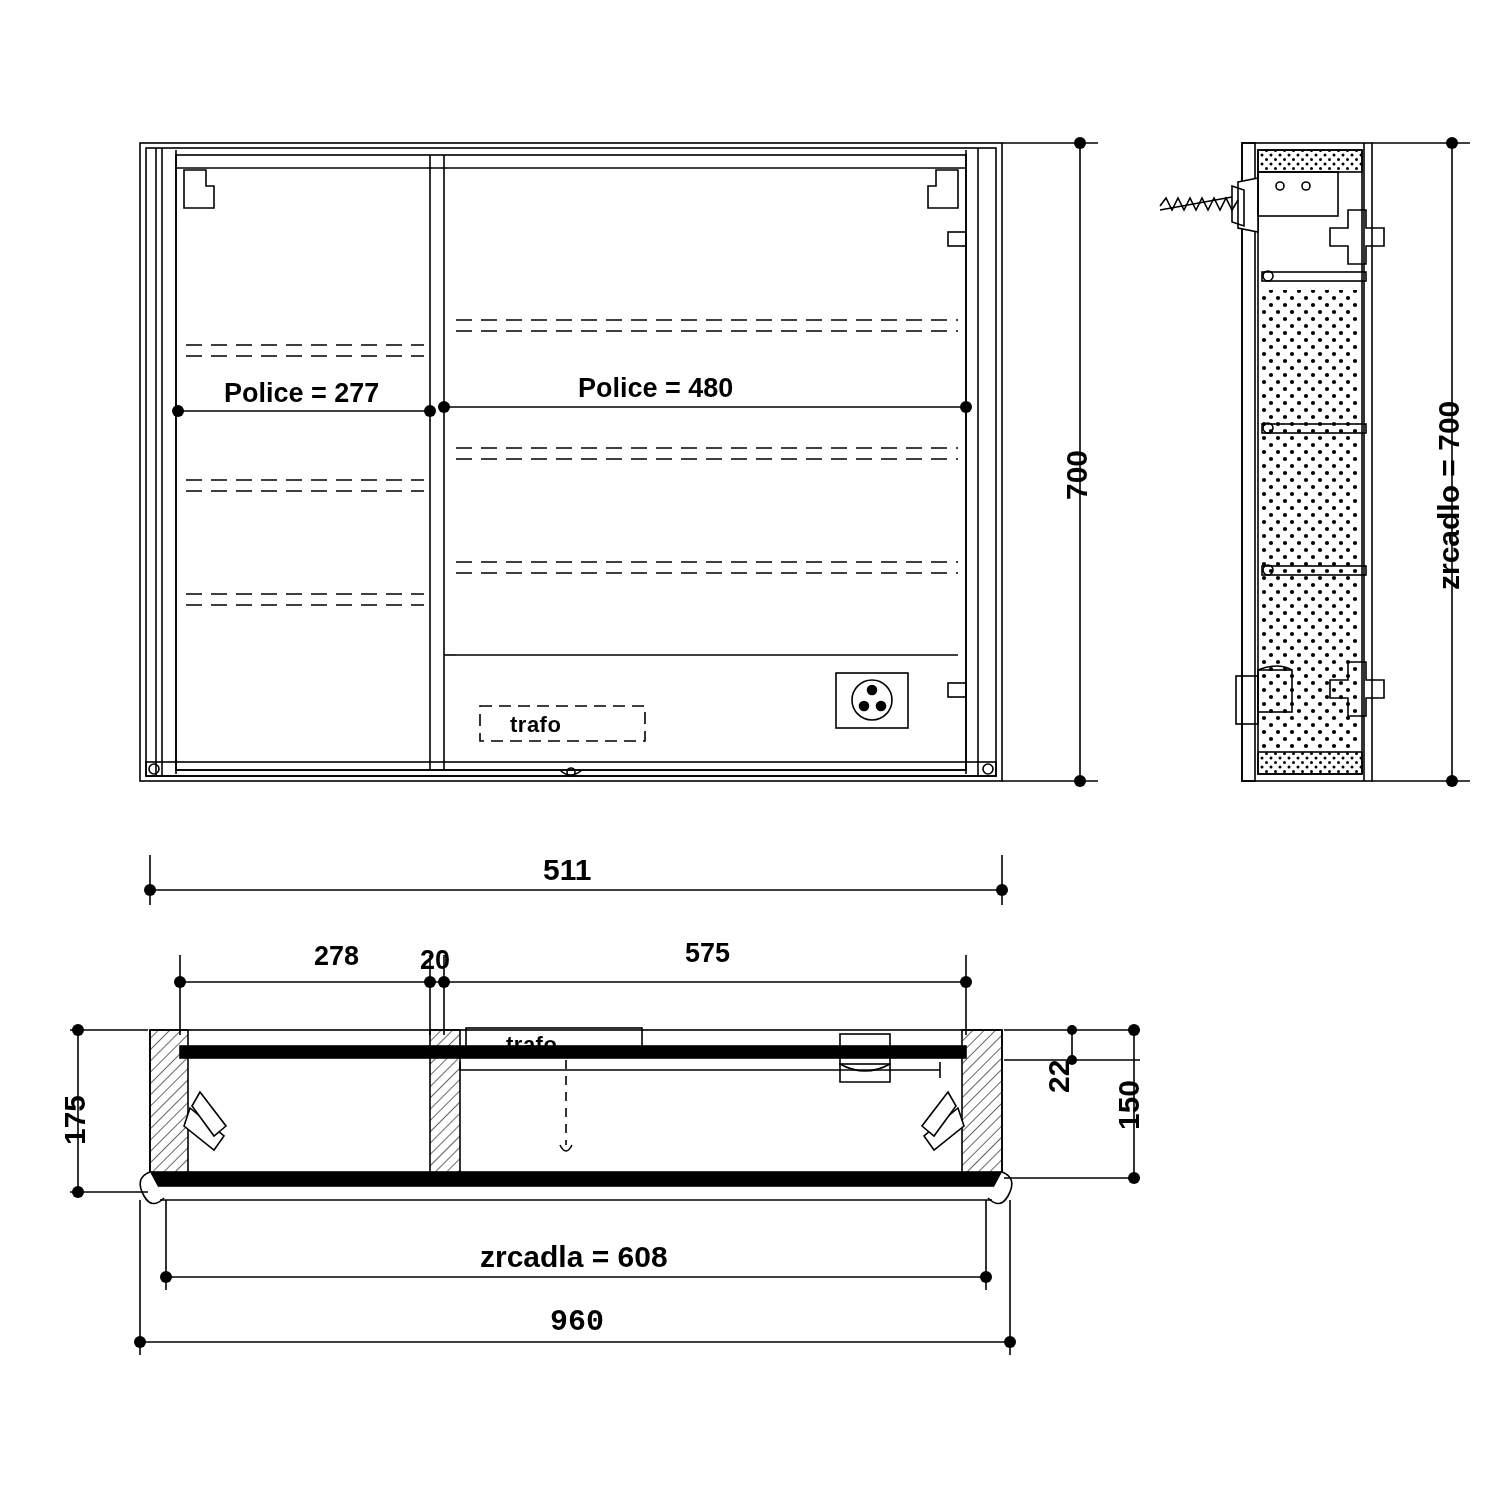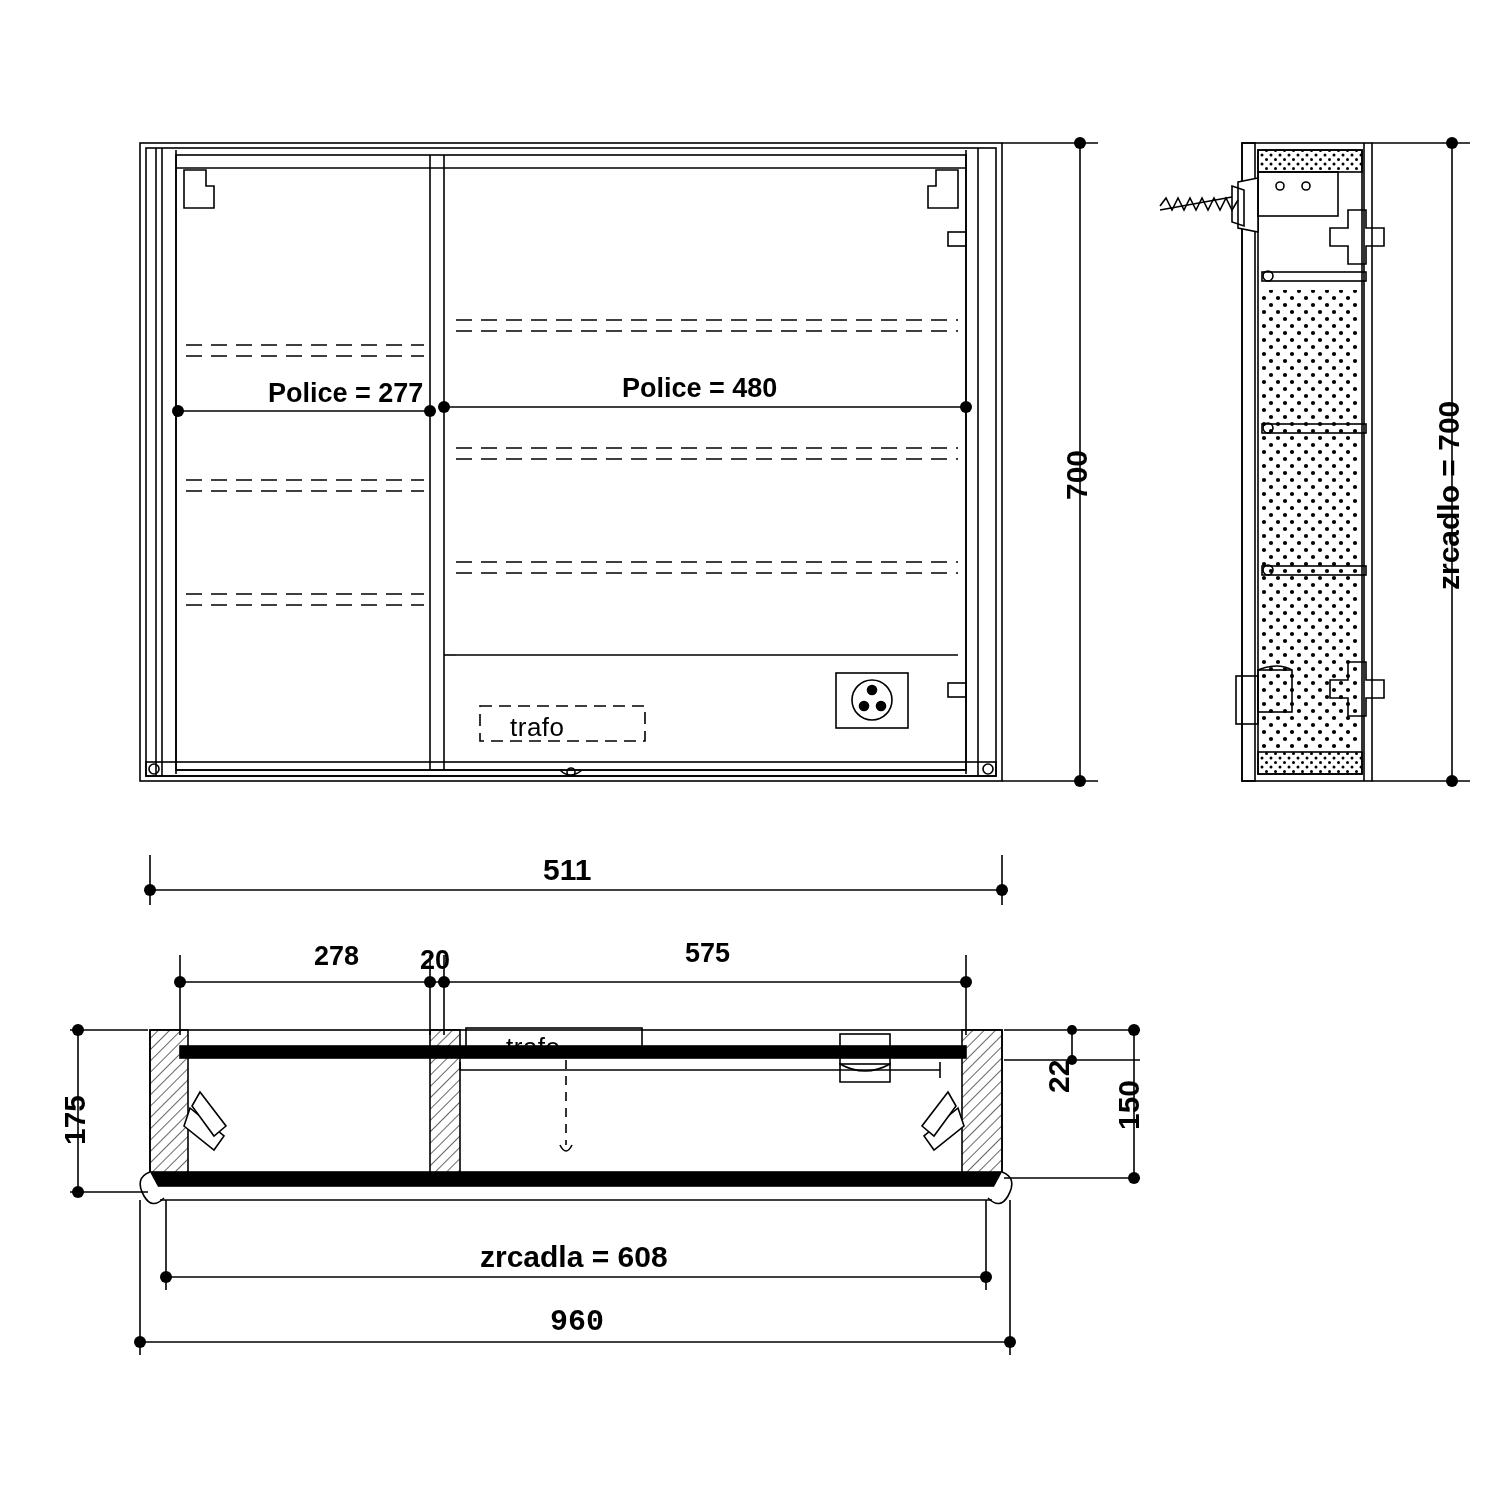--- a/index.html
+++ b/index.html
@@ -3,22 +3,22 @@
 <meta charset="utf-8">
 <style>
   html,body{margin:0;padding:0;background:#ffffff;}
   body{width:1500px;height:1500px;font-family:"Liberation Sans",sans-serif;color:#000;}
   #stage{position:relative;width:1500px;height:1500px;overflow:hidden;}
   svg.layer{position:absolute;left:0;top:0;width:1500px;height:1500px;}
   .lbl{position:absolute;font-family:"Liberation Sans",sans-serif;color:#000;white-space:nowrap;}
   .dim{font-size:27px;font-weight:700;}
   .dimbig{font-size:30px;font-weight:700;}
   .rot{transform:rotate(-90deg);transform-origin:left top;}
-  .trafo{font-size:26px;font-weight:400;letter-spacing:.5px;}
-  .police{font-size:27px;font-weight:700;margin-left:44px;}
+  .trafo{font-size:22px;font-weight:700;letter-spacing:.5px;}
+  .police{font-size:27px;font-weight:700;}
 </style>
 </head>
 <body>
 
 <div id="stage">
 
   <svg class="layer" viewBox="0 0 1500 1500">
     <defs>
       <pattern id="hatchDots" width="14" height="14" patternUnits="userSpaceOnUse">
         <circle cx="4" cy="4" r="2.1" fill="#000"></circle>

